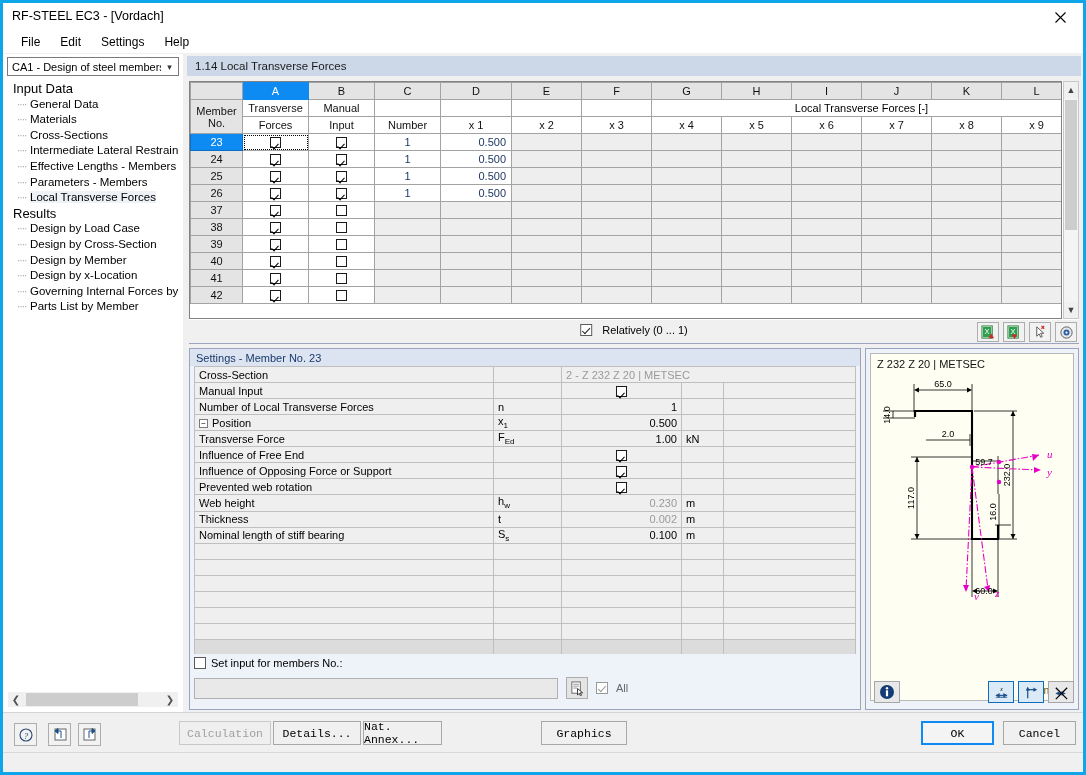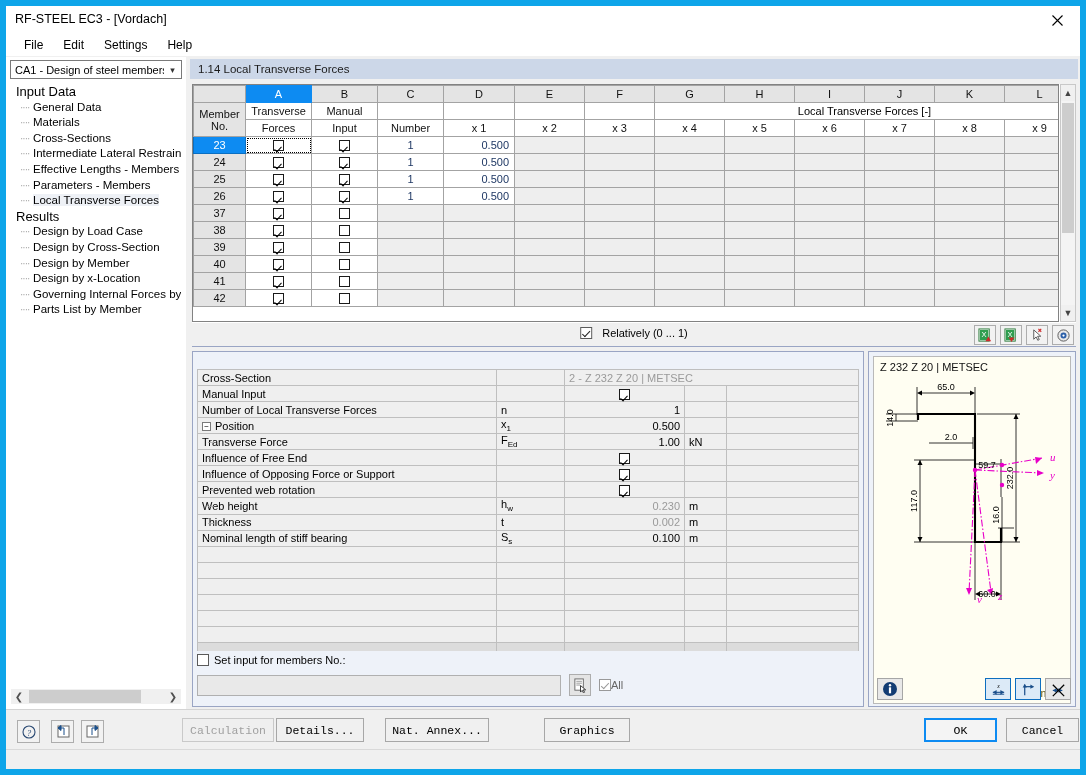--- a/index.html
+++ b/index.html
@@ -7,21 +7,21 @@
   body {
     width:1086px; height:775px;
     font-family:"Liberation Sans", sans-serif;
     font-size:11px;
     color:#000;
     background:#f0f0f0;
     overflow:hidden;
     position:relative;
   }
   
-  #app { width:1086px; height:775px; background:#f0f0f0; border:6px solid #0ea5e9; position:relative; }
+  #app { width:1086px; height:775px; background:#f0f0f0; border:3px solid #0ea5e9; position:relative; }
   #titlebar { height:28px; background:#ffffff; position:relative; }
   #title-text { position:absolute; left:9px; top:6px; font-size:12.5px; color:#000; }
   #close-btn { position:absolute; right:0; top:0; width:46px; height:28px; display:flex; align-items:center; justify-content:center; font-size:15px; color:#000; cursor:default; }
   #menubar { height:22px; background:#ffffff; display:flex; align-items:center; padding-left:8px; }
   .menu-item { padding:2px 10px; font-size:12px; cursor:default; }
   #chrome-sep { height:1px; background:#f0f0f0; }
 
   
   #main { position:absolute; left:0; top:51px; right:0; bottom:0; }
 
@@ -123,21 +123,21 @@
   .ind2 { padding-left:24px; position:relative; }
   .ind2 .tdash { position:absolute; left:10px; top:1px; color:#a9a9a9; }
   .expander { display:inline-block; width:9px; height:9px; border:1px solid #7a7a7a; background:#fff; font-size:8px; line-height:7px; text-align:center; margin-right:4px; vertical-align:middle; color:#000;}
   .sub { font-size:8px; vertical-align:sub; }
 
   #setinput { position:absolute; left:4px; right:4px; bottom:3px; height:52px; }
   #setinput-row1 { display:flex; align-items:center; gap:5px; height:17px; }
   #setinput-row2 { display:flex; align-items:center; gap:8px; margin-top:6px; }
   #members-field { width:364px; height:21px; background:#e9e9e9; border:1px solid #b0b0b0; }
   #pick-btn { width:22px; height:22px; border:1px solid #adadad; background:#e4e4e4; display:flex; align-items:center; justify-content:center;}
-  .allwrap { display:flex; align-items:center; gap:0; color:#666; }
+  .allwrap { display:flex; align-items:center; gap:8px; color:#666; }
 
   
   #csec { position:absolute; left:678px; top:294px; right:2px; bottom:2px; background:#eef2f9; border:1px solid #9aa5c4; }
   #csec-view { position:absolute; left:4px; top:4px; right:4px; top:4px; height:348px; background:#fffef2; border:1px solid #b9b9b9; overflow:hidden; }
   #csec-title { position:absolute; left:6px; top:4px; font-size:11px; color:#111; }
   #csec-unit { position:absolute; right:8px; bottom:4px; font-size:11px; color:#6a5a16; }
   #csec-toolbar { position:absolute; left:4px; right:4px; bottom:4px; height:26px; display:flex; align-items:center; }
   #csec-toolbar .gap { flex:1; }
   .cbtn { width:26px; height:22px; border:1px solid #a6a6a6; background:#e8e8e8; display:flex; align-items:center; justify-content:center; margin-left:4px;}
   .cbtn.hl { border:1px solid #0d6ebf; background:#dceaf7; }
@@ -473,20 +473,24 @@
                   <circle cx="8" cy="8" r="6" fill="#e8e8e8" stroke="#555"></circle>
                   <circle cx="8" cy="8" r="3.2" fill="#2b5fa8"></circle>
                   <circle cx="8" cy="8" r="1.2" fill="#fff"></circle>
                 </svg>
             </div>
           </div>
         </div>
       </div>
 
       <div id="settings">
+        <div id="settings-hdr">
+          <span>Settings - Member No. 23</span>
+          <span class="corner-fold"></span>
+        </div>
         <div id="settings-table">
           <table class="stab">
             <colgroup>
                 <col style="width:299px">
                 <col style="width:68px">
                 <col style="width:120px">
                 <col style="width:42px">
                 <col style="width:auto">
               </colgroup>
             <tbody id="settings-body">
@@ -782,21 +786,21 @@
           </svg>
       </div>
       <div class="fbtn-ico" style="left:75px">
         <svg width="16" height="16" viewBox="0 0 16 16">
             <rect x="2" y="2" width="11" height="11" fill="#fff" stroke="#666"></rect>
             <path d="M7 4 L7 11 M7 4 L13 4 M13 4 l-3 -2.5 l0 5z" fill="#1b4f8a" stroke="#1b4f8a" stroke-width="1"></path>
           </svg>
       </div>
       <div class="fbtn disabled" style="left:176px; width:92px">Calculation</div>
       <div class="fbtn" style="left:270px; width:88px">Details...</div>
-      <div class="fbtn" style="left:379px; width:104px">Nat. Annex...</div>
+      <div class="fbtn" style="left:360px; width:79px">Nat. Annex...</div>
       <div class="fbtn" style="left:538px; width:86px">Graphics</div>
       <div class="fbtn primary" style="left:918px; width:73px">OK</div>
       <div class="fbtn" style="left:1000px; width:73px">Cancel</div>
     </div>
     <div id="statusbar"></div>
   </div>
 
 </div>
 
 </body></html>

